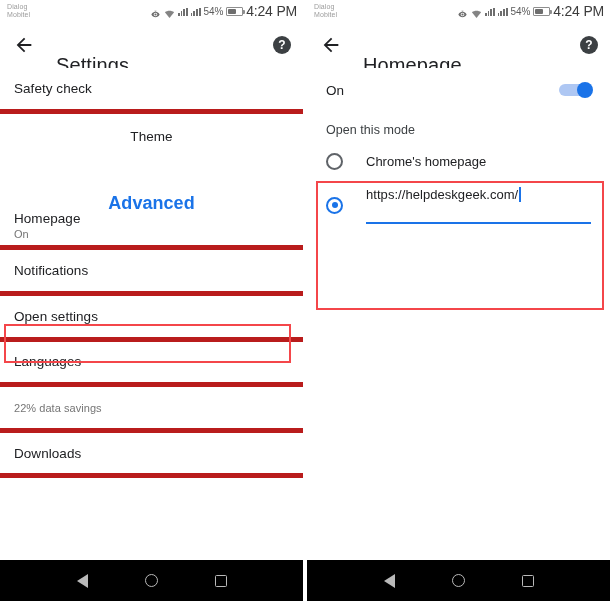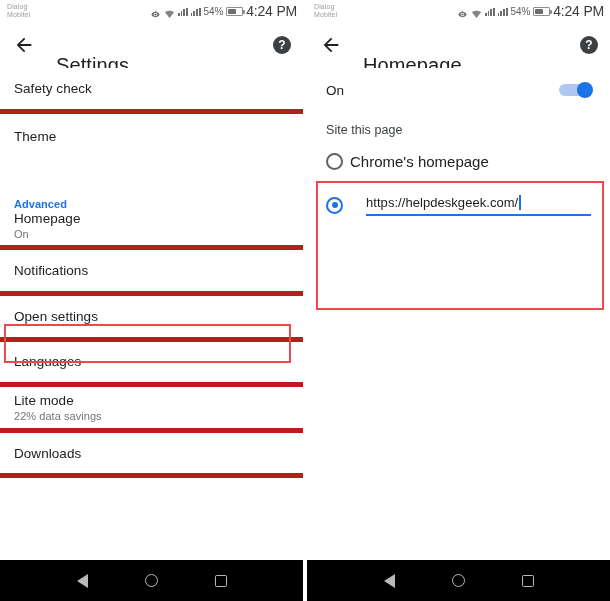--- a/index.html
+++ b/index.html
@@ -113,24 +113,24 @@
   .list { flex: 1 1 auto; background: #ffffff; position: relative; }
   .row {
     height: 45.6px;
     padding: 0 14px;
     display: flex;
     flex-direction: column;
     justify-content: center;
     border-bottom: 5px solid #b91c1c;
     background: #ffffff;
   }
-  .row.noborder { border-bottom: none; }
+  .row.noborder { border-bottom: none; align-items: center; }
   .row-title { font-size: 13.5px; color: #202124; letter-spacing: 0.05px; }
   .row-sub { font-size: 11px; color: #757575; margin-top: 2px; letter-spacing: 0.05px; }
-  .row.advanced .row-title { color: #1a73e8; font-weight: bold; font-size: 11px; margin-top: 44px; }
+  .row.advanced .row-title { color: #1a73e8; font-weight: bold; font-size: 18px; margin-top: 44px; }
   .row.two-line { height: 45.6px; }
 
   
   .toggle-row {
     height: 44px;
     display: flex;
     align-items: center;
     padding: 0 17px 0 19px;
     background: #ffffff;
   }
@@ -174,30 +174,30 @@
     flex: 0 0 auto;
     position: relative;
     cursor: pointer;
   }
   .radio.checked { border-color: #1a73e8; }
   .radio.checked::after {
     content:""; position:absolute; left:3.5px; top:3.5px;
     width:6px; height:6px; border-radius:50%; background:#1a73e8;
   }
   .radio-label {
-    margin-left: 7px;
-    font-size: 15px;
+    margin-left: 23px;
+    font-size: 13px;
     color: #202124;
   }
   .url-field {
     margin-left: 23px;
     flex: 1 1 auto;
     position: relative;
     border-bottom: 2px solid #1a73e8;
-    padding-bottom: 4px;
+    padding-bottom: 20px;
     display: flex;
     align-items: center;
   }
   .url-text {
     font-size: 13px;
     color: #202124;
     letter-spacing: 0.05px;
     white-space: nowrap;
   }
   .caret {
@@ -315,21 +315,20 @@
       <div class="row">
         <span class="row-title">Notifications</span>
       </div>
       <div class="row">
         <span class="row-title">Open settings</span>
       </div>
       <div class="row">
         <span class="row-title">Languages</span>
       </div>
       <div class="row two-line">
-        <span class="row-title">Lite mode</span>
         <span class="row-sub">22% data savings</span>
       </div>
       <div class="row">
         <span class="row-title">Downloads</span>
       </div>
 
       <div class="hl" id="hl-left"></div>
     </div>
 
     <div class="navbar">
@@ -396,21 +395,21 @@
 
       <div class="toggle-row">
         <span class="toggle-label">On</span>
         <span class="switch">
           <span class="track"></span>
           <span class="thumb"></span>
         </span>
       </div>
 
       <div class="section">
-        <div class="section-title">Site this page</div>
+        <div class="section-title">Open this mode</div>
 
         <div class="radio-row">
           <span class="radio"></span>
           <span class="radio-label">Chrome's homepage</span>
         </div>
 
         <div class="radio-row">
           <span class="radio checked"></span>
           <span class="url-field">
             <span class="url-text">https://helpdeskgeek.com/</span>

